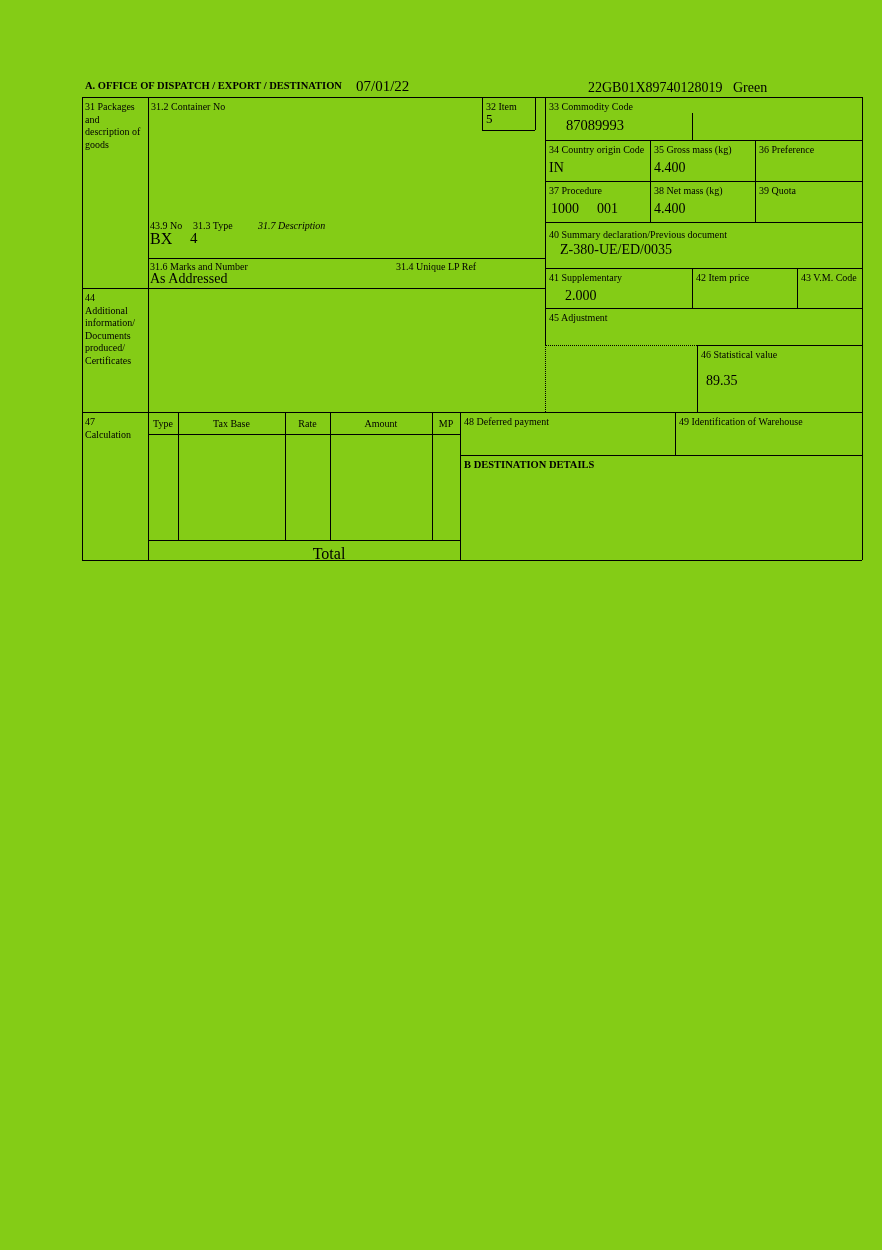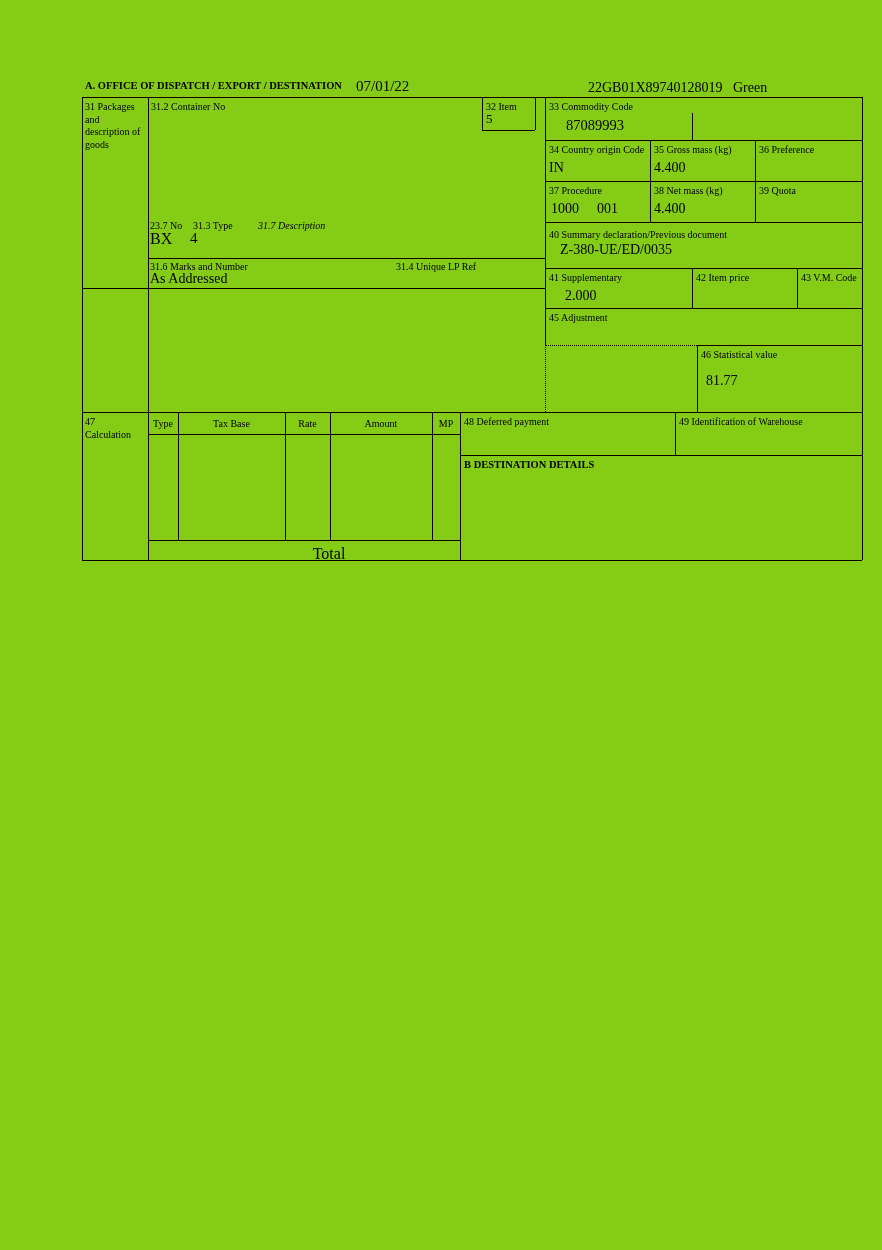--- a/index.html
+++ b/index.html
@@ -74,20 +74,24 @@
     <div class="vline" style="left:460px; top:412px; height:148px;"></div>
     <div class="hline" style="left:148px; top:434px; width:312px;"></div>
     <div class="hline" style="left:148px; top:540px; width:312px;"></div>
 
     <div class="vline" style="left:675px; top:412px; height:43px;"></div>
     <div class="hline" style="left:460px; top:455px; width:402px;"></div>
   </div>
 
   <div class="lbl-wrap" style="left:85px; top:101px; width:60px;">31 Packages and description of goods</div>
 
+  <div class="lbl-wrap" style="left:85px; top:292px; width:60px;">
+    <div>44</div>
+    <div>Additional information/ Documents produced/ Certificates</div>
+  </div>
 
   <div class="lbl-wrap" style="left:85px; top:416px; width:60px;">
     <div>47</div>
     <div>Calculation</div>
   </div>
 
   <div class="lbl" style="left:151px; top:101px;">31.2 Container No</div>
   <div class="lbl" style="left:486px; top:101px;">32 Item</div>
   <div class="val" style="left:486px; top:112px; font-size:13px;">5</div>
 
@@ -100,41 +104,41 @@
   <div class="val" style="left:654px; top:160px;">4.400</div>
   <div class="lbl" style="left:759px; top:144px;">36 Preference</div>
 
   <div class="lbl" style="left:549px; top:185px;">37 Procedure</div>
   <div class="val" style="left:551px; top:201px;">1000</div>
   <div class="val" style="left:597px; top:201px;">001</div>
   <div class="lbl" style="left:654px; top:185px;">38 Net mass (kg)</div>
   <div class="val" style="left:654px; top:201px;">4.400</div>
   <div class="lbl" style="left:759px; top:185px;">39 Quota</div>
 
-  <div class="lbl" style="left:150px; top:220px;">23.7 No</div>
+  <div class="lbl" style="left:150px; top:220px;">43.9 No</div>
   <div class="lbl" style="left:193px; top:220px;">31.3 Type</div>
   <div class="lbl" style="left:258px; top:220px;font-style:italic;">31.7 Description</div>
   <div class="val" style="left:150px; top:230px; font-size:16px;">BX</div>
   <div class="val" style="left:190px; top:230px; font-size:15px;">4</div>
 
   <div class="lbl" style="left:549px; top:229px;">40 Summary declaration/Previous document</div>
   <div class="val" style="left:560px; top:242px;">Z-380-UE/ED/0035</div>
 
   <div class="lbl" style="left:150px; top:261px;">31.6 Marks and Number</div>
   <div class="lbl" style="left:396px; top:261px;">31.4 Unique LP Ref</div>
   <div class="val" style="left:150px; top:271px;">As Addressed</div>
 
   <div class="lbl" style="left:549px; top:272px;">41 Supplementary</div>
   <div class="val" style="left:565px; top:288px;">2.000</div>
   <div class="lbl" style="left:696px; top:272px;">42 Item price</div>
   <div class="lbl" style="left:801px; top:272px;">43 V.M. Code</div>
 
   <div class="lbl" style="left:549px; top:312px;">45 Adjustment</div>
   <div class="lbl" style="left:701px; top:349px;">46 Statistical value</div>
-  <div class="val" style="left:706px; top:373px;">81.77</div>
+  <div class="val" style="left:706px; top:373px;">89.35</div>
 
   <div class="lbl center" style="left:148px; top:418px; width:30px;">Type</div>
   <div class="lbl center" style="left:178px; top:418px; width:107px;">Tax Base</div>
   <div class="lbl center" style="left:285px; top:418px; width:45px;">Rate</div>
   <div class="lbl center" style="left:330px; top:418px; width:102px;">Amount</div>
   <div class="lbl center" style="left:432px; top:418px; width:28px;">MP</div>
   <div class="lbl center" style="left:148px; top:545px; width:312px; font-size:16px;margin-left:25px;">Total</div>
 
   <div class="lbl" style="left:464px; top:416px;">48 Deferred payment</div>
   <div class="lbl" style="left:679px; top:416px;">49 Identification of Warehouse</div>

